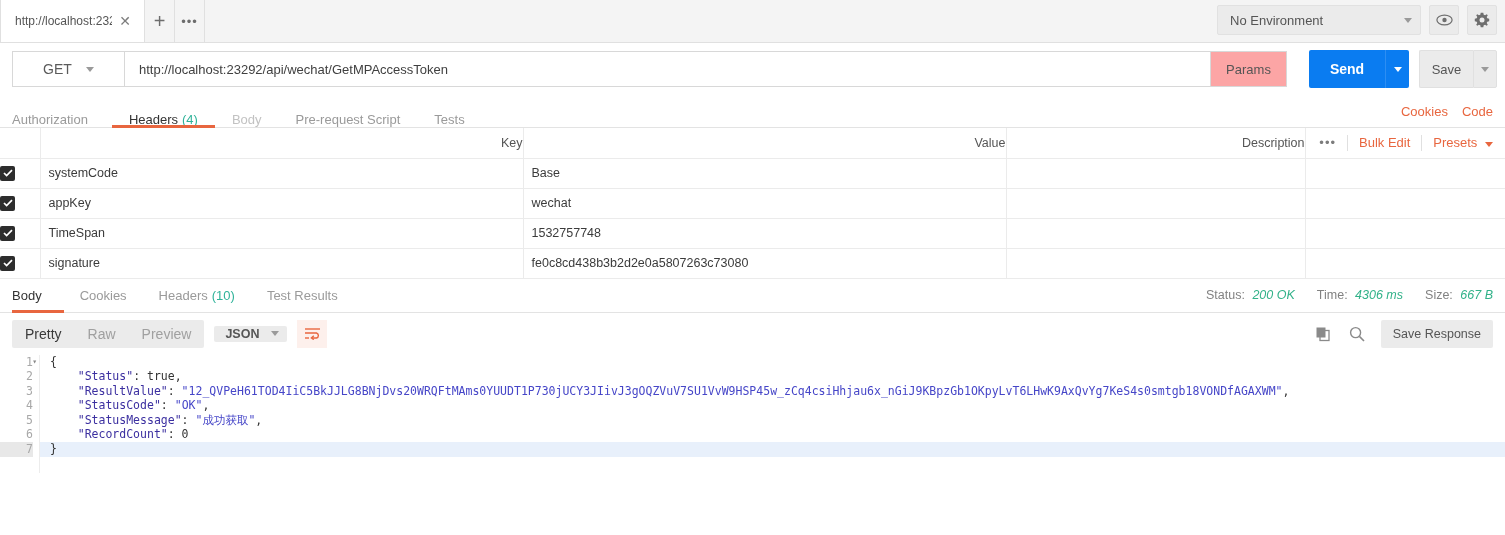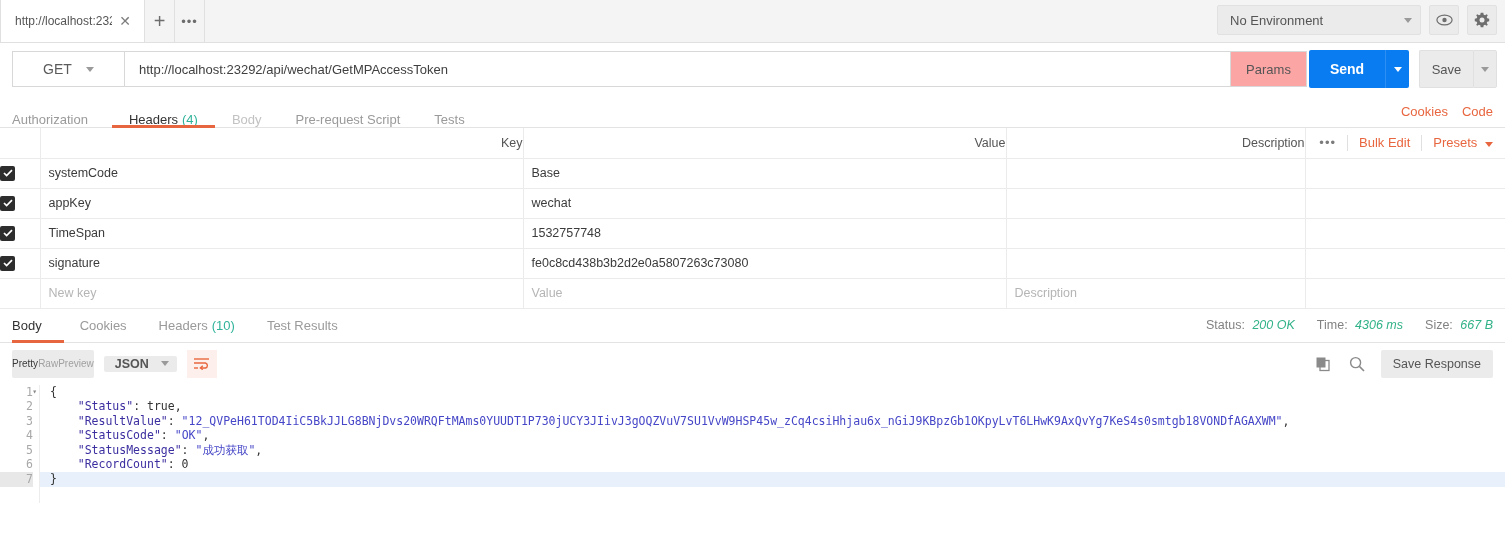--- a/index.html
+++ b/index.html
@@ -109,21 +109,21 @@
   }
   .params-btn {
     height: 36px; min-width: 76px;
     border: 1px solid #d8d8d8;
     border-left: none;
     background: #fca5a5;
     display: flex; align-items: center; justify-content: center;
     font-size: 13px; color: #555;
     cursor: pointer;
   }
-  .send-group { display: flex; margin-left: 2px; }
+  .send-group { display: flex; margin-left: 22px; }
   .send-btn {
     height: 38px; width: 76px;
     background: #0a7cf1;
     color: #fff; font-weight: bold; font-size: 14px;
     display: flex; align-items: center; justify-content: center;
     border-radius: 2px 0 0 2px;
     cursor: pointer;
   }
   .send-caret-btn {
     height: 38px; width: 24px;
@@ -255,22 +255,22 @@
     display: flex; align-items: center;
     padding: 0 12px;
     position: relative;
   }
   .seg-group {
     display: flex; align-items: stretch;
     background: #ebebeb; border-radius: 2px;
     height: 28px;
   }
   .seg {
-    display: flex; align-items: center; padding: 0 0;
-    font-size: 10px; color: #a0a0a0; cursor: pointer;
+    display: flex; align-items: center; padding: 0 13px;
+    font-size: 14px; color: #a0a0a0; cursor: pointer;
   }
   .seg.active { color: #3a3a3a; }
   .fmt-select {
     height: 16px; min-width: 68px;
     background: #ebebeb; border-radius: 2px;
     display: flex; align-items: center; justify-content: space-between;
     padding: 0 8px 0 11px; margin-left: 10px;
     font-size: 12.5px; color: #555; cursor: pointer; gap: 12px; font-weight: bold;
   }
   .wrap-btn {
@@ -478,27 +478,20 @@
           <svg width="10" height="8" viewBox="0 0 10 8">
                 <path d="M1 4 L3.6 6.6 L9 1.2" fill="none" stroke="#fff" stroke-width="1.7"></path>
               </svg>
         </span>
       </td>
       <td class="col-key cell-text">signature</td>
       <td class="col-val cell-text">fe0c8cd438b3b2d2e0a5807263c73080</td>
       <td class="col-desc cell-text"></td>
       <td class="col-actions"></td>
     </tr>
-    <tr class="empty-row">
-      <td class="col-chk"></td>
-      <td class="col-key cell-ph">New key</td>
-      <td class="col-val cell-ph">Value</td>
-      <td class="col-desc cell-ph">Description</td>
-      <td class="col-actions"></td>
-    </tr>
   </tbody>
 </table>
 </div>
 
 <div class="resptabs">
   <div class="resptab active">
     <span>Body</span>
   </div>
   <div class="resptab">
     <span>Cookies</span>

